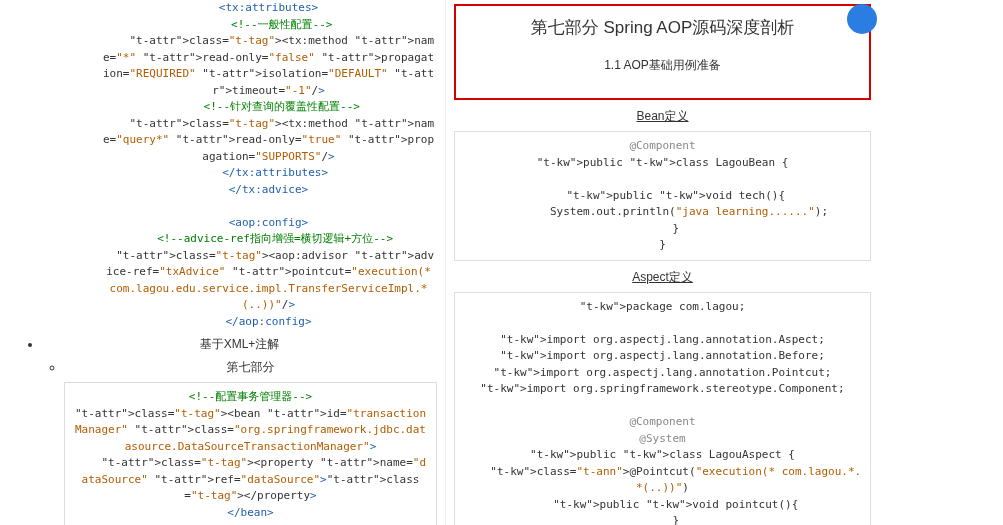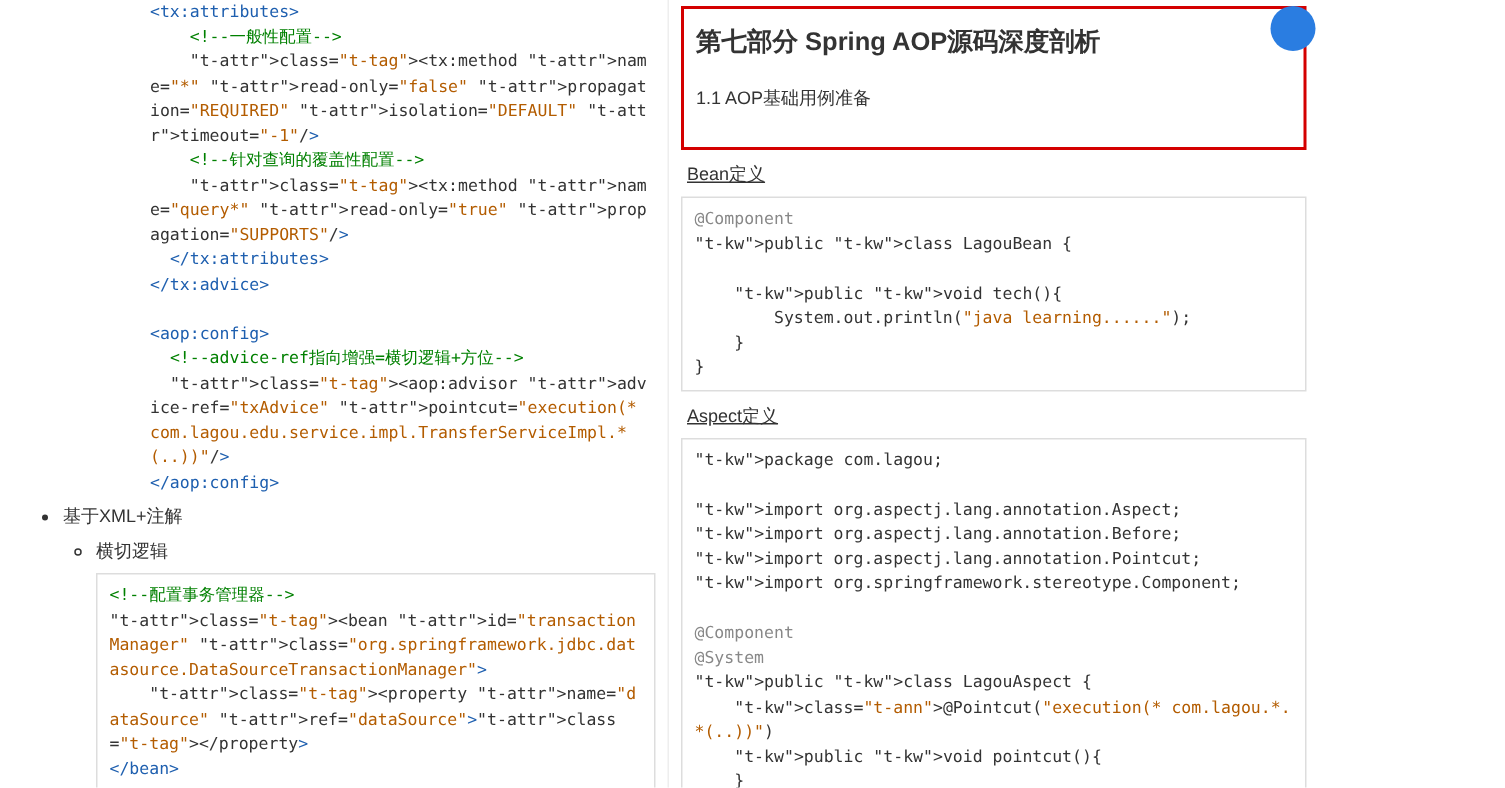--- a/index.html
+++ b/index.html
@@ -1,31 +1,31 @@
 <!DOCTYPE html>
 <html><head>
 <meta charset="utf-8">
 <style>
 * { margin:0; padding:0; box-sizing:border-box; }
 body { font-family:-apple-system,"Segoe UI",sans-serif; font-size:12px; color:#333; background:#fff; }
-.page { display:flex; width:879px; height:525px; }
+.page { display:flex; width:879px; height:525px;text-align:center; }
 .col { flex:1; overflow:hidden; padding:0 8px; }
 .col-left { padding-left:20px; }
 .col-right { border-left:1px solid #eee; }
 .codebox { border:1px solid #ddd; background:#fff; padding:6px 8px; margin:6px 0; font-family:Consolas,Menlo,monospace; font-size:11px; line-height:1.5; white-space:pre-wrap; word-break:break-all; }
 .codebox-inner { font-family:Consolas,Menlo,monospace; font-size:11px; line-height:1.5; white-space:pre-wrap; word-break:break-all; }
 .t-tag { color:#1e5faf; }
 .t-str { color:#b35c00; }
 .t-cmt { color:#008000; }
 .t-ann { color:#888; }
 ul { list-style:disc; margin-left:22px; }
 ul ul { list-style:circle; margin-left:22px; }
 li { margin:6px 0; }
 .redbox { border:2px solid #d40000; padding:6px 8px; margin:4px 0 8px 0; }
-.redbox h1 { font-size:17px; font-weight:700; margin:4px 0 8px 0; }
+.redbox h1 { font-size:17px; font-weight:400; margin:4px 0 8px 0; }
 .redbox h2 { font-size:14px; font-weight:700; margin:2px 0; }
 .redbox h3 { font-size:12px; font-weight:400; margin:18px 0; }
 .seclabel { font-size:12px; margin:8px 4px 4px 4px;text-decoration:underline; }
 .rcircle { position:absolute; top:4px; right:2px; width:30px; height:30px; border-radius:50%; background:#2a7de1; }
 .page { position:relative; }
 </style>
 </head>
 <body>
 
 <div class="page">
@@ -43,21 +43,21 @@
 <span class="t-tag">&lt;aop:config&gt;</span>
 <span class="t-cmt">  &lt;!--advice-ref指向增强=横切逻辑+方位--&gt;</span>
   <span <span="" class="&lt;span">"t-attr"</span>&gt;class=<span class="t-str">"t-tag"</span>&gt;&lt;aop:advisor <span class="&lt;span">"t-attr"</span>&gt;advice-ref=<span class="t-str">"txAdvice"</span> <span class="&lt;span">"t-attr"</span>&gt;pointcut=<span class="t-str">"execution(* com.lagou.edu.service.impl.TransferServiceImpl.*(..))"</span>/<span class="t-tag">&gt;</span>
 <span class="t-tag">&lt;/aop:config&gt;</span></div>
 
     <ul>
       <li>
         <span>基于XML+注解</span>
         <ul>
           <li>
-            <span>横切逻辑</span>
+            <span>第七部分</span>
             <div class="codebox" id="code2"><span class="t-cmt">&lt;!--配置事务管理器--&gt;</span>
 <span <span="" class="&lt;span">"t-attr"</span>&gt;class=<span class="t-str">"t-tag"</span>&gt;&lt;bean <span class="&lt;span">"t-attr"</span>&gt;id=<span class="t-str">"transactionManager"</span> <span class="&lt;span">"t-attr"</span>&gt;class=<span class="t-str">"org.springframework.jdbc.datasource.DataSourceTransactionManager"</span><span class="t-tag">&gt;</span>
     <span <span="" class="&lt;span">"t-attr"</span>&gt;class=<span class="t-str">"t-tag"</span>&gt;&lt;property <span class="&lt;span">"t-attr"</span>&gt;name=<span class="t-str">"dataSource"</span> <span class="&lt;span">"t-attr"</span>&gt;ref=<span class="t-str">"dataSource"</span><span class="t-tag">&gt;</span><span <span="" class="&lt;span">"t-attr"</span>&gt;class=<span class="t-str">"t-tag"</span>&gt;&lt;/property<span class="t-tag">&gt;</span>
 <span class="t-tag">&lt;/bean&gt;</span>
 
 <span class="t-cmt">&lt;!--开启spring对注解事务的支持--&gt;</span>
 <span <span="" class="&lt;span">"t-attr"</span>&gt;class=<span class="t-str">"t-tag"</span>&gt;&lt;tx:annotation-driven <span class="&lt;span">"t-attr"</span>&gt;transaction-manager=<span class="t-str">"transactionManager"</span>/<span class="t-tag">&gt;</span></div>
           </li>
 
         </ul>

